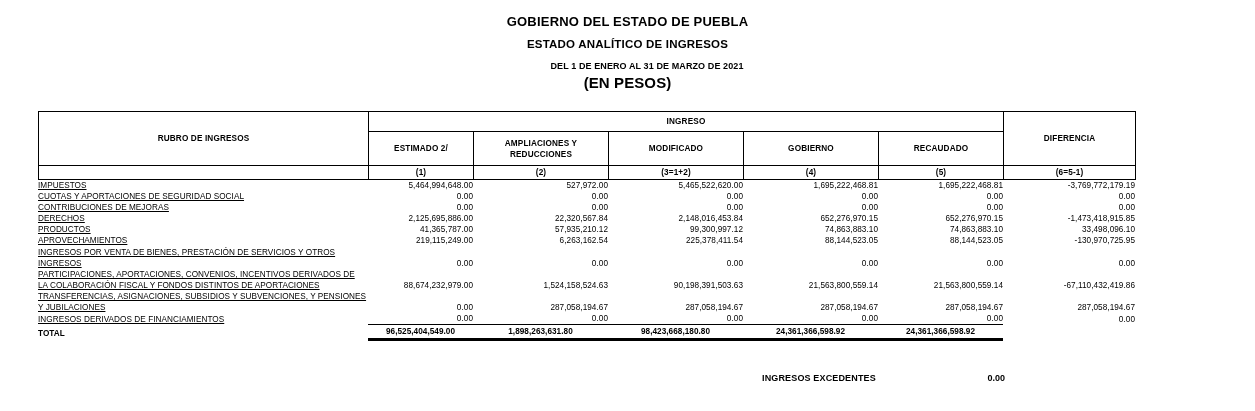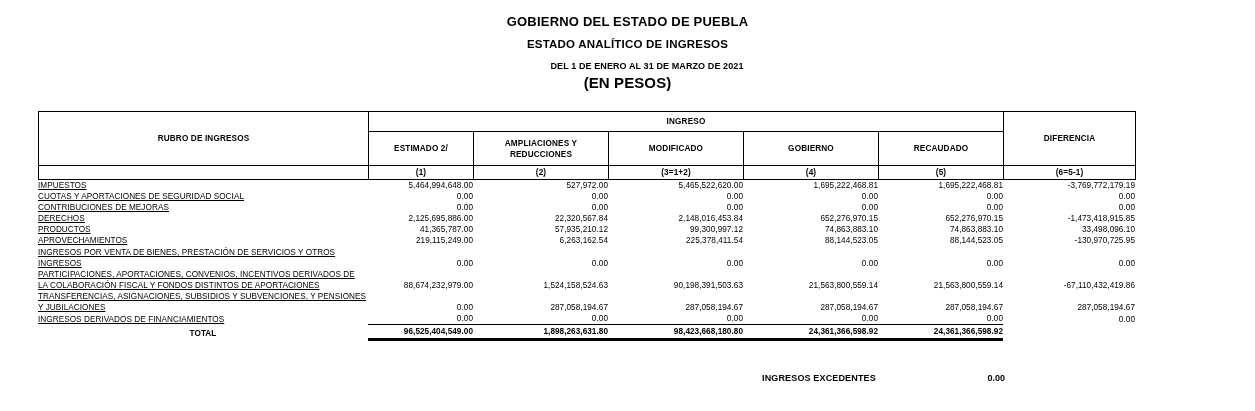--- a/index.html
+++ b/index.html
@@ -70,22 +70,23 @@
     vertical-align: bottom;
     white-space: nowrap;
     letter-spacing: .05px;
   }
   td.lbl { text-align: left; padding-left: 1px; text-decoration: underline; }
   td.num { text-align: right; padding-right: 6px; }
   tr.totrow td { font-weight: bold; height: 13px; line-height: 13px; }
   tr.totrow td.num {
     border-top: 1px solid #000;
     border-bottom: 3px solid #000;
-  }
-  tr.totrow td.totlbl { text-align: center; }
+    text-align: center;
+  }
+  tr.totrow td.totlbl { }
   tr.totrow td.blank { border: none; }
 
   .excedentes {
     position: absolute; left: 38px; top: 373px; width: 1097px;
     font-size: 9px; font-weight: bold;
   }
   .exc-inner { position: relative; height: 14px; }
   .exc-label { position: absolute; left: 724px; top: 0; letter-spacing: .15px; }
   .exc-value { position: absolute; left: 820px; width: 147px; top: 0; text-align: right; }
 </style>

